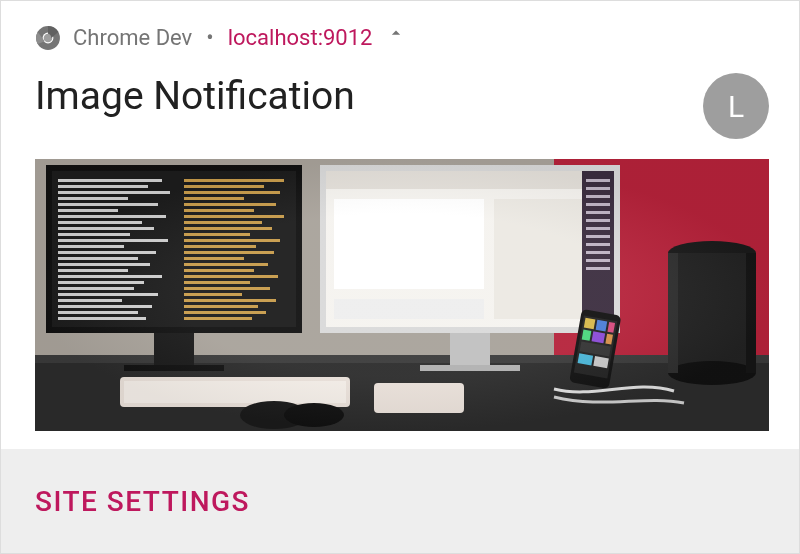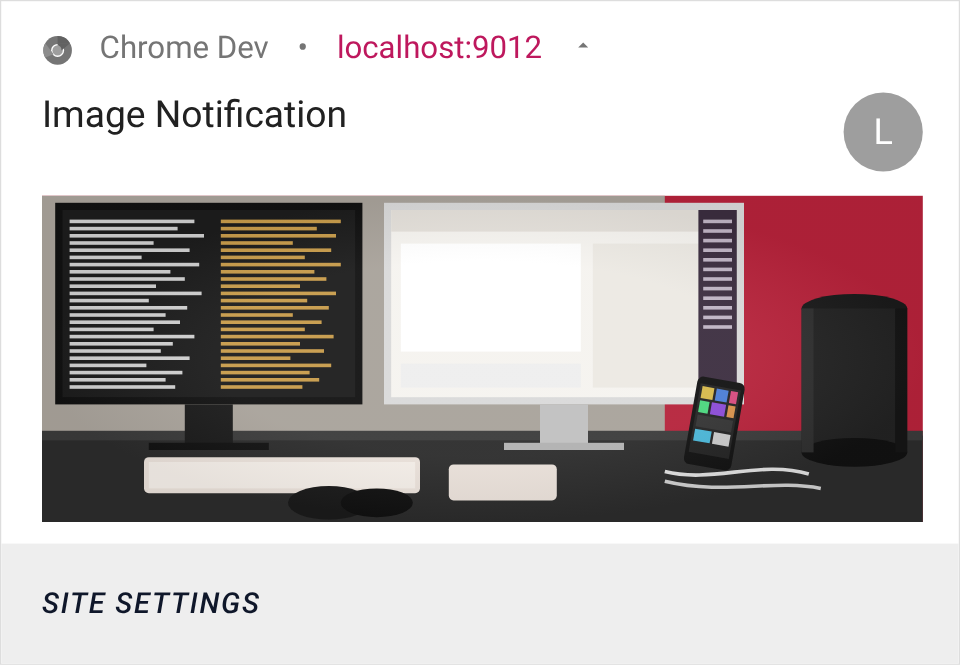--- a/index.html
+++ b/index.html
@@ -11,25 +11,25 @@
       overflow: hidden;
       border: 1px solid #ddd;
     }
     .notification {
       display: flex;
       flex-direction: column;
       height: 100%;
     }
     .header {
       display: flex;
-      align-items: flex-end;
+      align-items: flex-start;
       padding: 24px 30px 4px 34px;
-      gap: 22px;
+      gap: 12px;
       color: #757575;
-      font-size: 26px;
+      font-size: 22px;
     }
     .chrome-icon {
       width: 26px;
       height: 26px;
       flex-shrink: 0;
     }
     .app-name { color: #757575; }
     .dot { color: #757575; padding: 0 2px; }
     .origin { color: #be185d; }
     .chevron {
@@ -39,21 +39,21 @@
       position: relative;
       top: -2px;
     }
     .title-row {
       display: flex;
       align-items: flex-start;
       justify-content: space-between;
       padding: 18px 30px 0 34px;
     }
     .title {
-      font-size: 31px;
+      font-size: 39px;
       color: #212121;
       font-weight: 400;
     }
     .badge {
       width: 66px;
       height: 66px;
       border-radius: 50%;
       background: #9e9e9e;
       color: #fff;
       display: flex;
@@ -73,28 +73,27 @@
     .actions {
       background: #eeeeee;
       flex: 1;
       display: flex;
       align-items: center;
       padding: 0 34px;
     }
     .action-btn {
       background: none;
       border: none;
-      color: #0f172a;
-      font-size: 24px;
+      color: #be185d;
+      font-size: 28px;
       font-weight: 500;
       letter-spacing: 1.5px;
       cursor: pointer;
       font-family: inherit;
       padding: 0;
-      font-style: italic;
     }
   </style>
 </head>
 <body>
 
 <div class="notification">
 
   <div class="header">
     <span class="chrome-icon">
       <svg viewBox="0 0 48 48" width="26" height="26">

